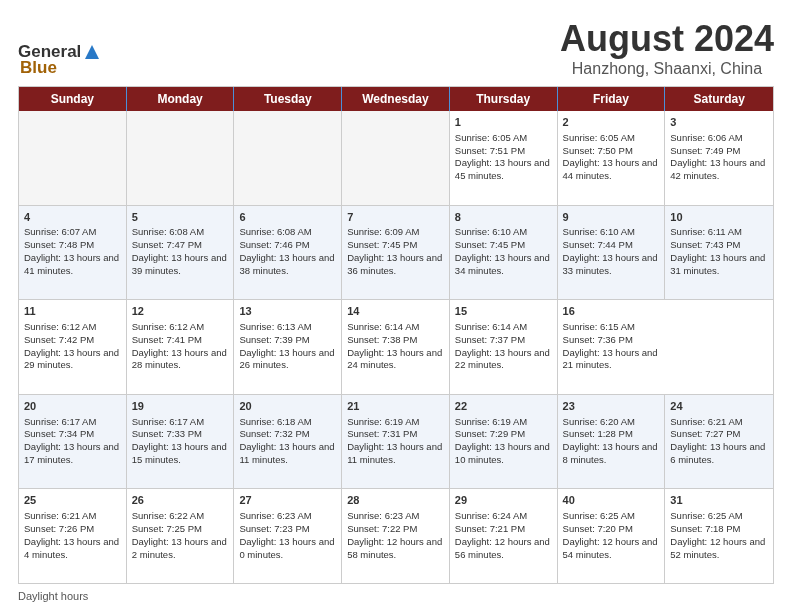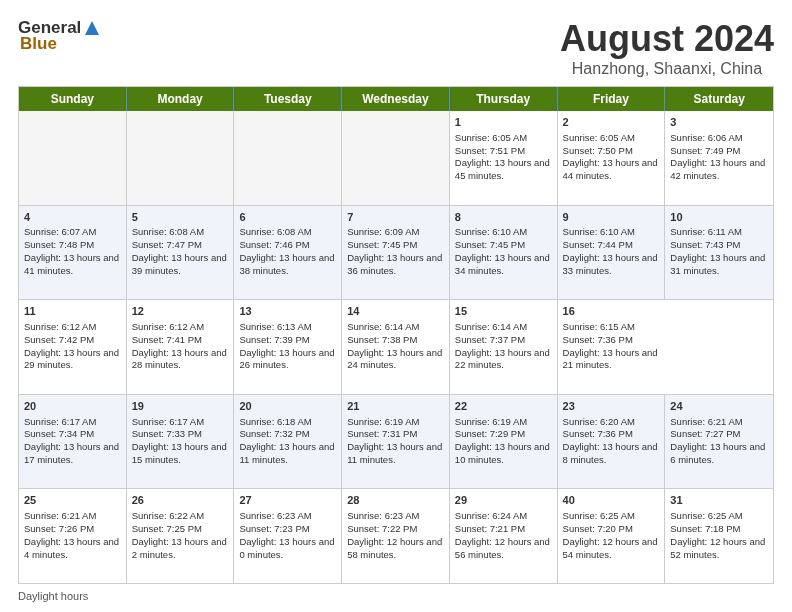--- a/index.html
+++ b/index.html
@@ -25,20 +25,21 @@
     }
     .logo-area {
       display: flex;
       flex-direction: column;
       align-items: flex-start;
     }
     .logo {
       display: flex;
       align-items: center;
       gap: 2px;
+      margin-top: 24px;
     }
     .logo-text-general {
       font-size: 17px;
       font-weight: bold;
       color: #333;
     }
     .logo-text-blue {
       font-size: 17px;
       font-weight: bold;
       color: #a16207;
@@ -57,21 +58,21 @@
     }
     .calendar {
       flex: 1;
       display: flex;
       flex-direction: column;
       border: 1px solid #ccc;
     }
     .cal-header {
       display: grid;
       grid-template-columns: repeat(7, 1fr);
-      background: #4d7c0f;
+      background: #7f1d1d;
     }
     .cal-header-cell {
       color: #fff;
       font-size: 12px;
       font-weight: bold;
       padding: 5px 4px;
       text-align: center;
       border-right: 1px solid #4a90d9;
     }
     .cal-header-cell:last-child {
@@ -220,21 +221,21 @@
           <div class="cal-cell alt-row"><span class="day-number">20</span><span style="white-space: pre-line;">Sunrise: 6:18 AM
 Sunset: 7:32 PM
 Daylight: 13 hours and 11 minutes.</span></div>
           <div class="cal-cell alt-row"><span class="day-number">21</span><span style="white-space: pre-line;">Sunrise: 6:19 AM
 Sunset: 7:31 PM
 Daylight: 13 hours and 11 minutes.</span></div>
           <div class="cal-cell alt-row"><span class="day-number">22</span><span style="white-space: pre-line;">Sunrise: 6:19 AM
 Sunset: 7:29 PM
 Daylight: 13 hours and 10 minutes.</span></div>
           <div class="cal-cell alt-row"><span class="day-number">23</span><span style="white-space: pre-line;">Sunrise: 6:20 AM
-Sunset: 7:36 PM
+Sunset: 1:28 PM
 Daylight: 13 hours and 8 minutes.</span></div>
           <div class="cal-cell alt-row"><span class="day-number">24</span><span style="white-space: pre-line;">Sunrise: 6:21 AM
 Sunset: 7:27 PM
 Daylight: 13 hours and 6 minutes.</span></div>
         </div>
         <div class="cal-row">
           <div class="cal-cell"><span class="day-number">25</span><span style="white-space: pre-line;">Sunrise: 6:21 AM
 Sunset: 7:26 PM
 Daylight: 13 hours and 4 minutes.</span></div>
           <div class="cal-cell"><span class="day-number">26</span><span style="white-space: pre-line;">Sunrise: 6:22 AM

